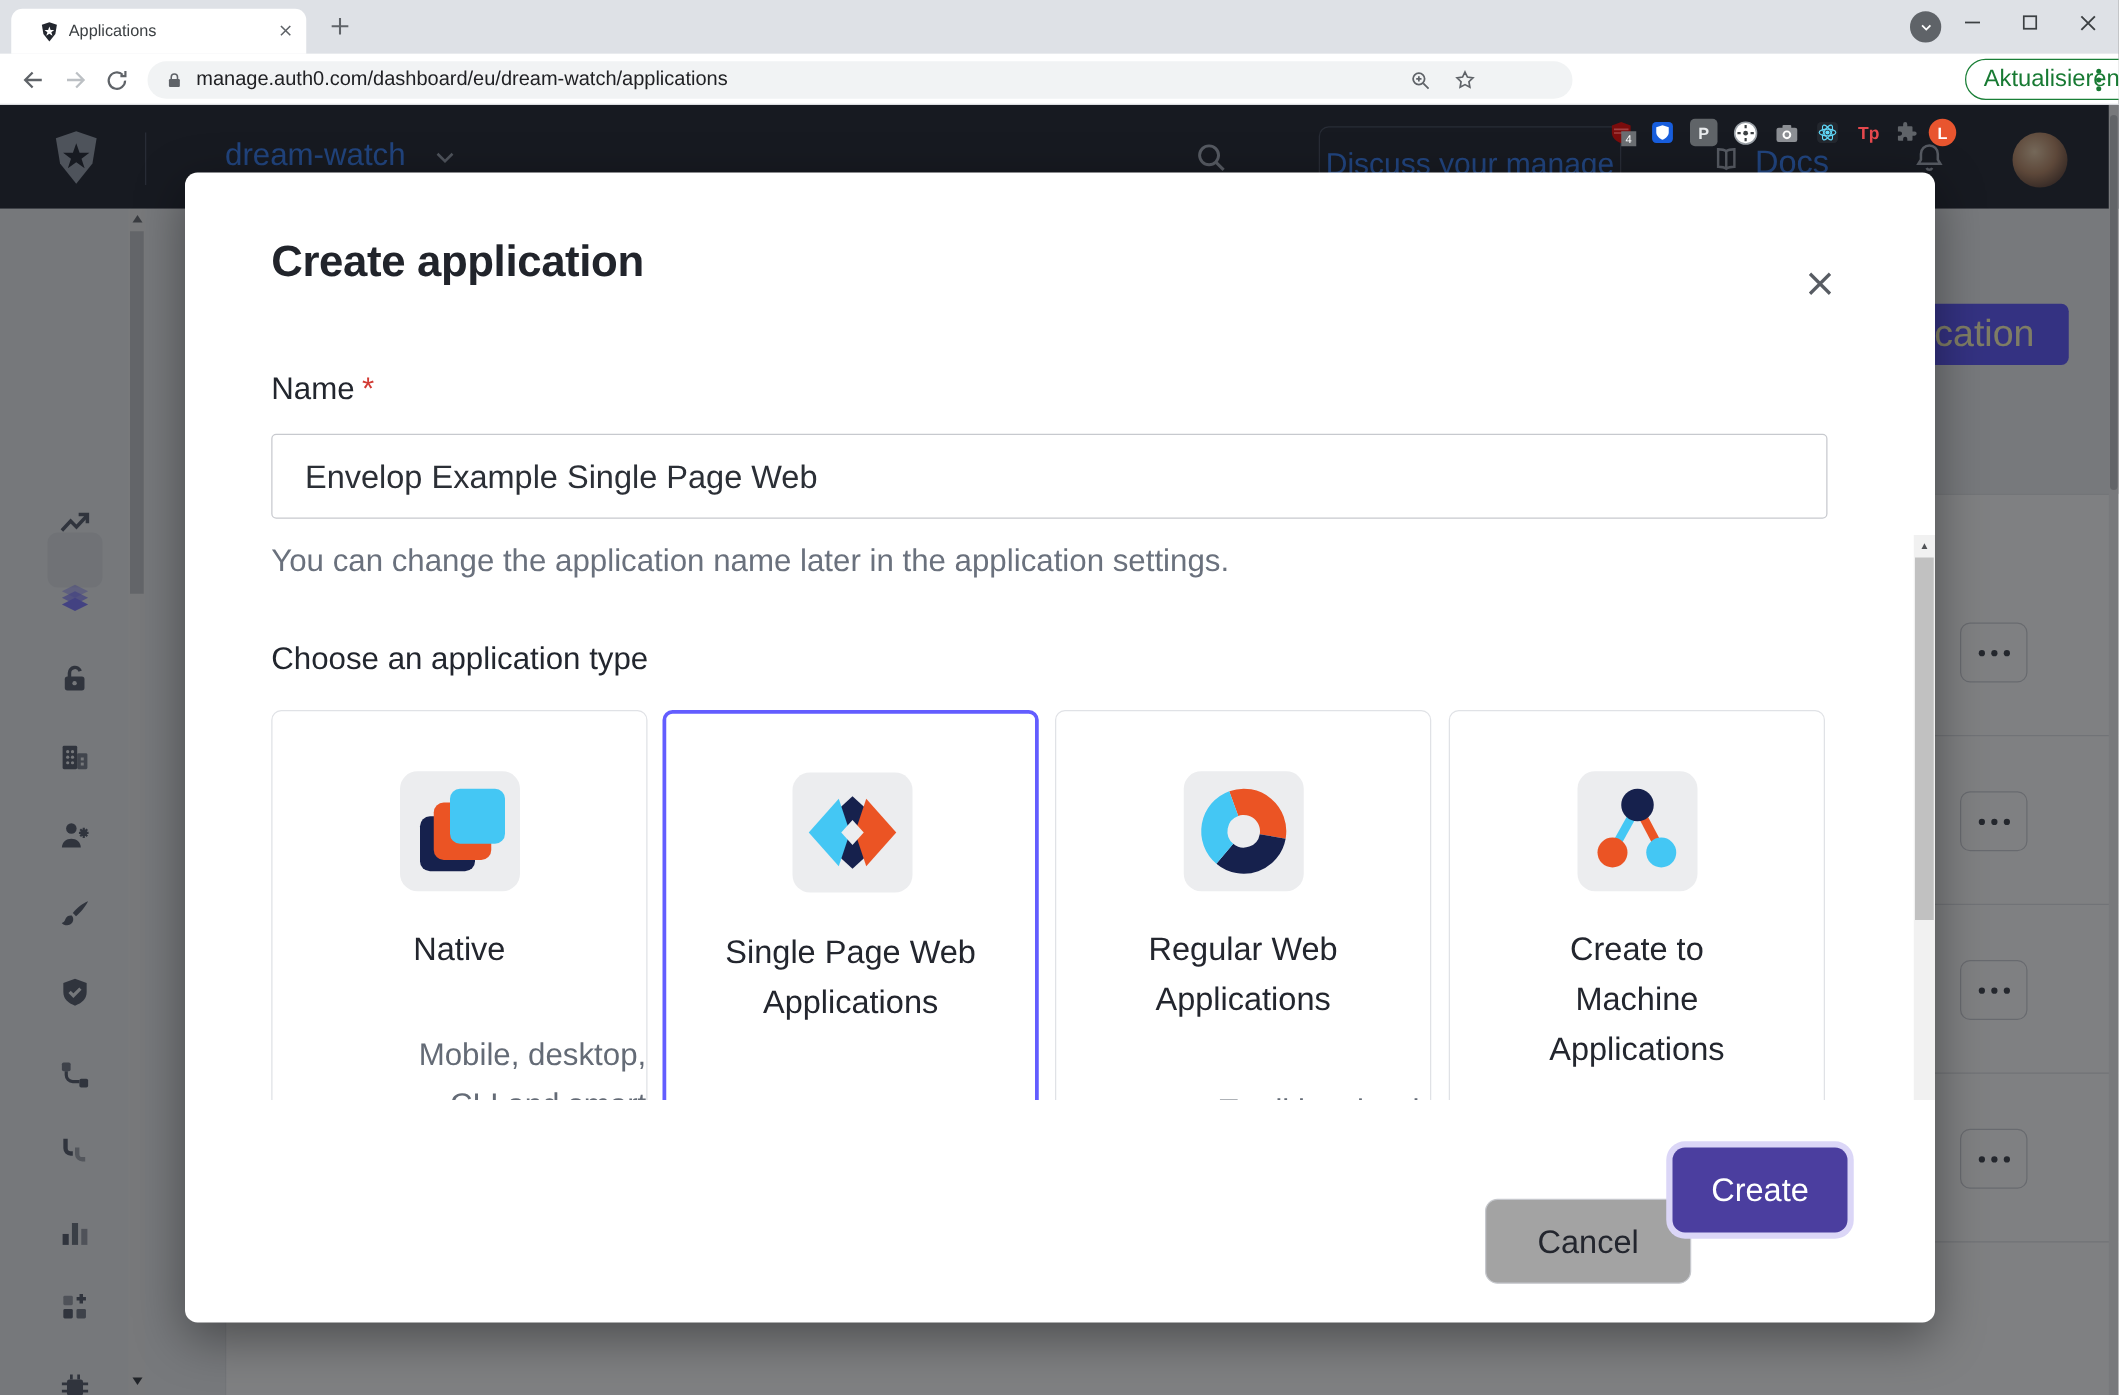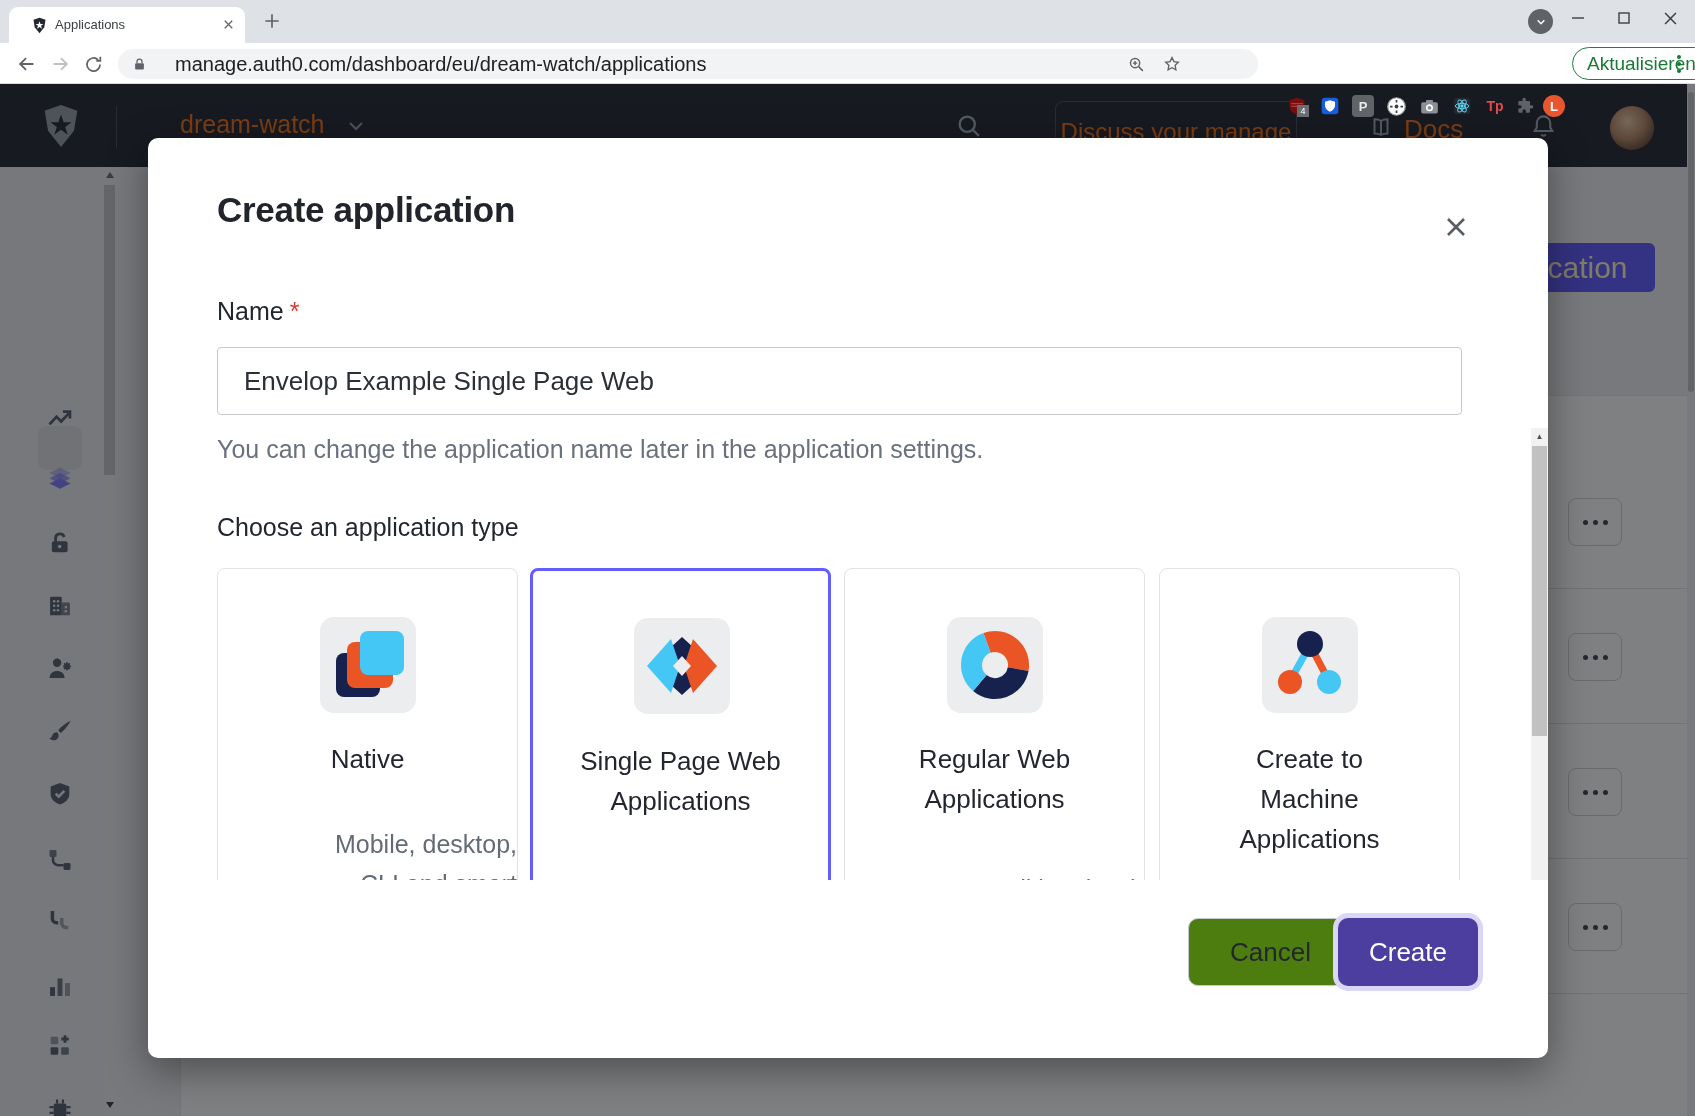--- a/index.html
+++ b/index.html
@@ -7,30 +7,30 @@
   #canvas { position:relative; width:1695px; height:1116px; overflow:hidden; background:#eef0f3; }
   .abs { position:absolute; }
 
   
   #tabstrip { position:absolute; left:0; top:0; width:1695px; height:43px; background:#dee1e6; z-index:300; }
   #tab { position:absolute; left:9px; top:7px; width:236px; height:36px; background:#fff; border-radius:9px 9px 0 0; }
   #tab-title { position:absolute; left:46px; top:10px; font-size:13px; color:#3c4043; width:160px; white-space:nowrap; overflow:hidden; }
   .winbtn { position:absolute; top:0; width:46px; height:36px; display:flex; align-items:center; justify-content:center; color:#3c4043; }
   #toolbar { position:absolute; left:0; top:43px; width:1695px; height:41px; background:#fff; border-bottom:1px solid #dadce0; z-index:300; }
   #omnibox { position:absolute; left:118px; top:6px; width:1140px; height:30px; background:#f1f3f4; border-radius:15px; display:flex; align-items:center; }
-  #urltext { font-size:20px; color:#202124; margin-left:28px; white-space:nowrap; }
+  #urltext { font-size:16px; color:#202124; margin-left:10px; white-space:nowrap; }
   .navic { position:absolute; top:8px; width:26px; height:26px; display:flex; align-items:center; justify-content:center; }
   .ext { position:absolute; top:52px; width:22px; height:22px; display:flex; align-items:center; justify-content:center; z-index:301; }
   #update-pill { position:absolute; left:1572px; top:47px; height:33px; padding:0 14px; border:1.5px solid #1a7f37; border-radius:17px; background:#fff; color:#187a33; font-size:19px; display:flex; align-items:center; z-index:301; }
   #kebab { position:absolute; left:1672px; top:51px; width:14px; height:26px; display:flex; flex-direction:column; align-items:center; justify-content:center; gap:3px; z-index:301;}
   #kebab i { width:4px; height:4px; border-radius:50%; background:#187a33; }
 
   
   #a0header { position:absolute; left:0; top:84px; width:1695px; height:83px; background:#262b36; z-index:1; }
-  #a0header .txt { color:#f97316; }
+  #a0header .txt { color:#3b82f6; }
   #sidebar { position:absolute; left:0; top:167px; width:103px; height:949px; background:#eceef1; z-index:1; }
   .si { position:absolute; left:46px; width:28px; height:28px; color:#5a6170; }
   .si svg { width:28px; height:28px; }
   .si.accent { color:#827eff; }
   .si-hover { position:absolute; left:38px; top:259px; width:44px; height:44px; background:#dfe2e6; border-radius:8px; }
   #side-scroll { position:absolute; left:103px; top:167px; width:13px; height:949px; background:#f1f1f1; z-index:1; }
   #content { position:absolute; left:116px; top:167px; width:1571px; height:949px; background:#eef0f3; z-index:1; }
   .rowline { position:absolute; left:290px; width:1360px; height:1px; background:#e2e4e8; }
   .dots-btn { position:absolute; left:1452px; width:54px; height:48px; border:1px solid #d0d2d7; border-radius:8px; background:#fff; display:flex; align-items:center; justify-content:center; gap:5px; }
   .dots-btn i { width:5px; height:5px; border-radius:50%; background:#41464f; }
@@ -51,21 +51,21 @@
   .card.sel { border:3px solid #635dff; }
   .tile { position:absolute; left:102px; top:48px; width:96px; height:96px; background:#ecedef; border-radius:14px; display:flex; align-items:center; justify-content:center; }
   .card.sel .tile { left:100.5px; top:46.5px; }
   .tile svg { width:96px; height:96px; }
   .ctitle { position:absolute; left:0; top:170px; width:100%; text-align:center; font-size:26px; line-height:40px; color:#23262e; }
   .cdesc { position:absolute; left:0; width:100%; text-align:right; font-size:25px; line-height:40px; color:#646b76; }
   #modal-scrollbar { position:absolute; left:1383px; top:145px; width:17px; height:597px; background:#f1f1f1; }
   .sb-arrow { position:absolute; left:0; width:17px; height:17px; display:flex; align-items:center; justify-content:center; font-size:8px; color:#505357; }
   #modal-thumb { position:absolute; left:1px; top:18px; width:15px; height:290px; background:#c1c1c1; }
   .btn { position:absolute; top:780px; height:68px; border-radius:10px; font-size:26px; display:flex; align-items:center; justify-content:center; }
-  #btn-cancel { left:1040px; width:165px; background:#4d7c0f; border:1px solid #c6c8cd; color:#23262e; }
+  #btn-cancel { left:1040px; width:165px; background:#a3a3a3; border:1px solid #c6c8cd; color:#23262e;margin-top:41px; }
   #btn-create { left:1190px; width:140px; background:#4b3e9f; color:#fff; box-shadow:0 0 0 5px #dbd6f7; }
 </style>
 </head>
 <body>
 
 <div id="canvas">
 
   <div id="tabstrip">
     <div id="tab">
       <svg class="abs" style="left:22px;top:10px" width="17" height="17" viewBox="0 0 48 48">

